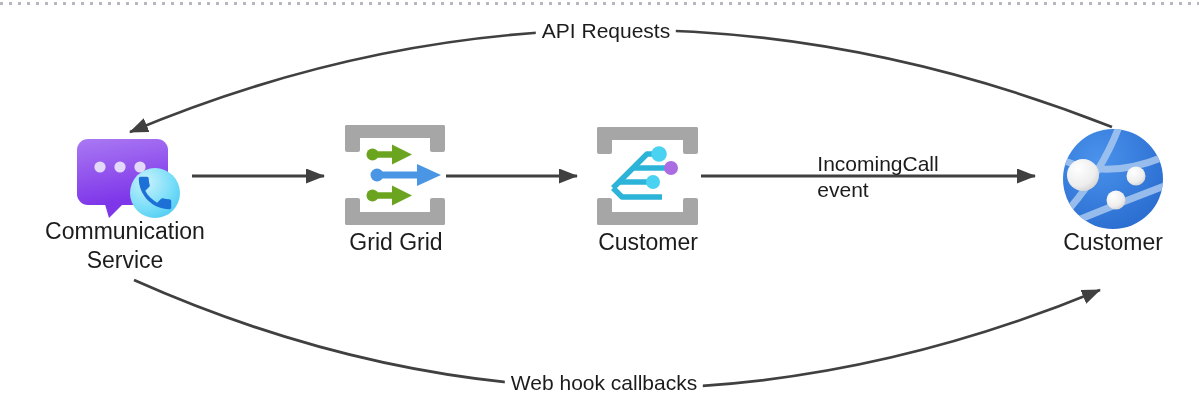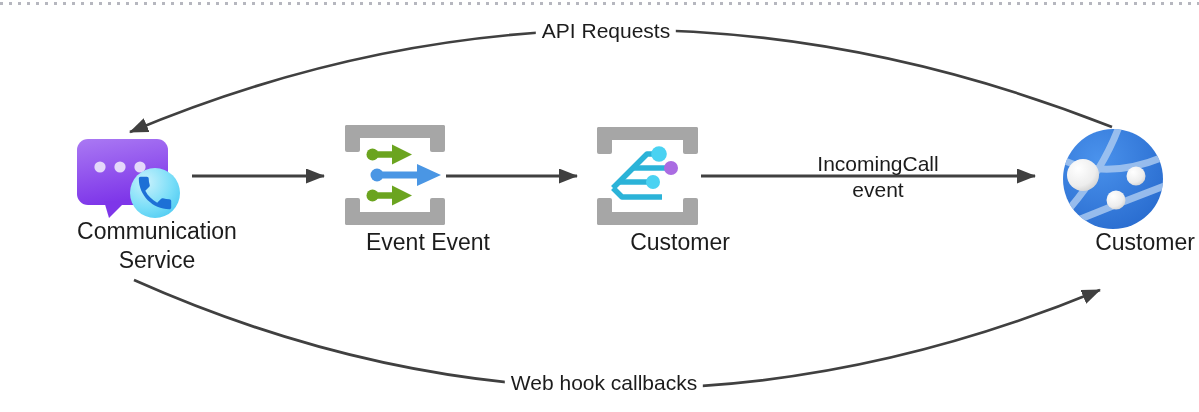--- a/index.html
+++ b/index.html
@@ -8,24 +8,24 @@
     font-family:"Liberation Sans", sans-serif;color:#1c1c1c;
   }
   #top-dotted-border{
     position:absolute;left:0;top:2px;width:1199px;height:3px;
     background:repeating-linear-gradient(90deg,#b6b7bf 0 3px,transparent 3px 9px);
   }
   #connector-layer{position:absolute;left:0;top:0;}
   .node-icon{position:absolute;}
   .node-label{
     position:absolute;transform:translateX(-50%);text-align:center;
-    font-size:23px;line-height:29px;white-space:nowrap;color:#1c1c1c;margin-left:32px;
+    font-size:23px;line-height:29px;white-space:nowrap;color:#1c1c1c;
   }
   .edge-label{
-    position:absolute;transform:translate(-50%,-50%);text-align:center;
+    position:absolute;transform:translate(-50%,-50%);text-align:left;
     font-size:21px;line-height:26px;white-space:nowrap;color:#1c1c1c;
   }
   .edge-label.masked{background:#ffffff;padding:0 6px;}
 </style>
 </head>
 <body>
 
 <div id="stage">
 
   <div id="top-dotted-border"></div>
@@ -96,21 +96,21 @@
         <polygon points="48,61.5 68,71.5 48,81.5" stroke="none"></polygon>
       </g>
       <g fill="#4a96e4" stroke="#4a96e4">
         <circle cx="33" cy="51" r="6.5" stroke-none="true" stroke="none"></circle>
         <line x1="33" y1="51" x2="74" y2="51" stroke-width="7"></line>
         <polygon points="73,40 97,51 73,62" stroke="none"></polygon>
       </g>
     </g>
   </svg>
   <div class="node-label" style="left:396px;top:228px">
-    <div>Event Event</div>
+    <div>Grid Grid</div>
   </div>
 
   <svg class="node-icon" style="left:596px;top:126px" width="103" height="100" viewBox="0 0 103 100">
     <g fill="#a6a6a6">
       <rect x="1" y="1" width="101" height="13" rx="2"></rect>
       <rect x="1" y="1" width="15" height="27" rx="2"></rect>
       <rect x="87" y="1" width="15" height="27" rx="2"></rect>
       <rect x="1" y="86" width="101" height="13" rx="2"></rect>
       <rect x="1" y="72" width="15" height="27" rx="2"></rect>
       <rect x="87" y="72" width="15" height="27" rx="2"></rect>

